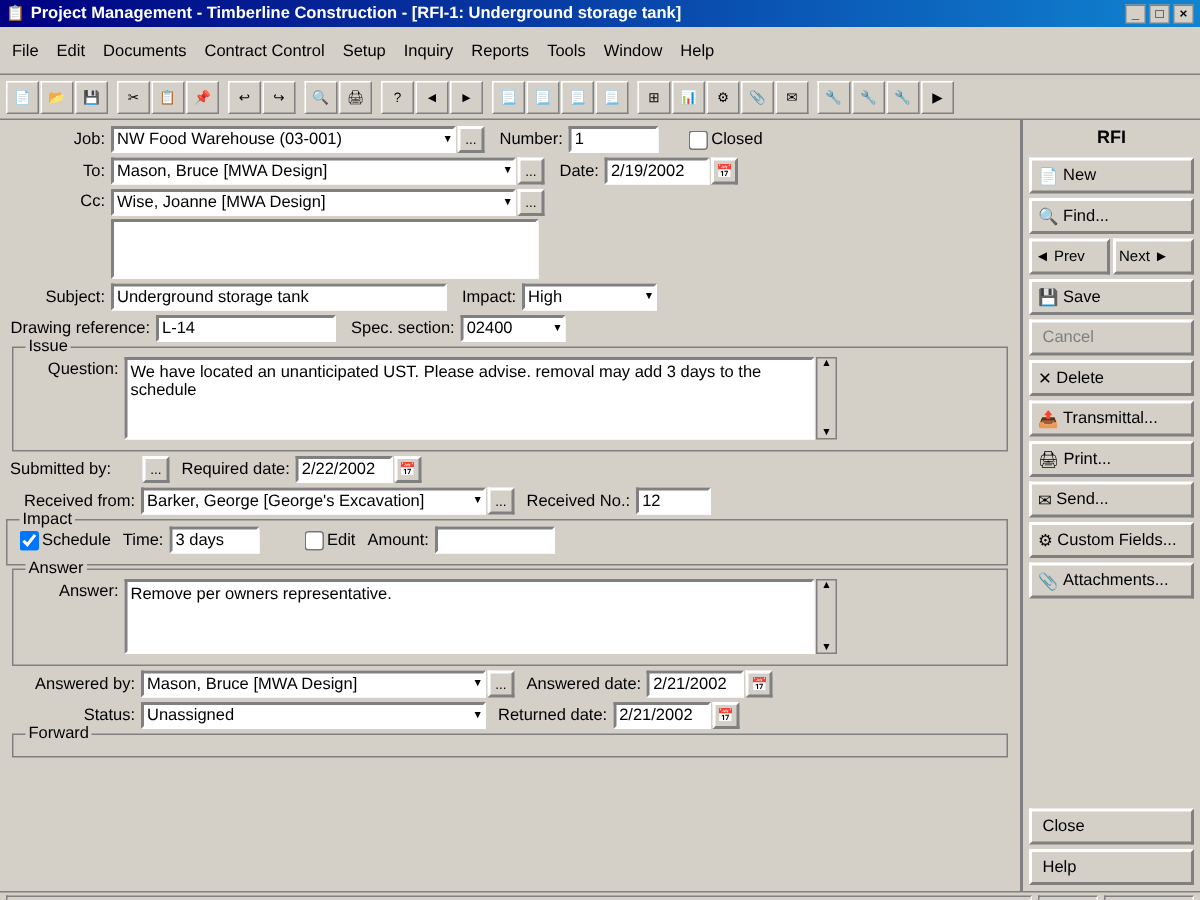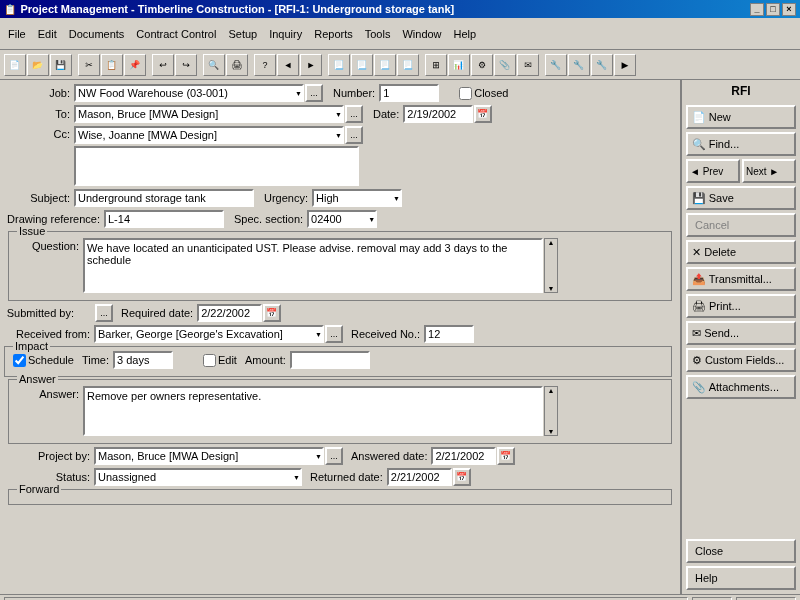--- a/index.html
+++ b/index.html
@@ -347,22 +347,22 @@
             </select>
           </div>
           <button class="browse-btn">...</button>
         </div>
         <textarea class="form-textarea" style="width: 285px; height: 40px; margin-top: 2px;"></textarea>
       </div>
     </div>
 
     <div class="form-row">
       <span class="form-label">Subject:</span>
-      <input class="form-input" type="text" style="width: 180px;" value="Underground storage tank">
-      <span style="margin-left:10px; font-size:11px;">Urgency:</span>
+      <input class="form-input" type="text" style="width: 224px;" value="Underground storage tank">
+      <span style="margin-left:10px; font-size:11px;">Impact:</span>
       <div class="select-wrapper" style="margin-left:4px;">
         <select class="form-select" style="width:90px;">
           <option>High</option>
         </select>
       </div>
     </div>
 
     <div class="form-row">
       <span class="form-label" style="min-width:100px; text-align:right; padding-right:4px;">Drawing reference:</span>
       <input class="form-input" type="text" style="width: 120px;" value="L-14">
@@ -435,36 +435,36 @@
           <textarea class="form-textarea" style="width: 460px; height: 50px;">Remove per owners representative.</textarea>
           <div style="width:14px; height:50px; background:#d4d0c8; border:1px solid #808080; display:flex; flex-direction:column; justify-content:space-between; align-items:center; margin-left:1px;">
             <div style="font-size:7px; cursor:pointer;">▲</div>
             <div style="font-size:7px; cursor:pointer;">▼</div>
           </div>
         </div>
       </div>
     </div>
 
     <div class="form-row" style="margin-top:3px;">
-      <span class="form-label" style="min-width:90px; text-align:right; padding-right:4px;">Project by:</span>
+      <span class="form-label" style="min-width:90px; text-align:right; padding-right:4px;">Answered by:</span>
       <div class="select-wrapper">
         <select class="form-select" style="width:230px;">
           <option>Mason, Bruce [MWA Design]</option>
         </select>
       </div>
       <button class="browse-btn">...</button>
       <span style="margin-left:8px; font-size:11px;">Answered date:</span>
       <input class="form-input" type="text" style="width: 65px; margin-left: 4px;" value="2/21/2002">
       <button class="browse-btn" style="font-size:9px;">📅</button>
     </div>
 
     <div class="form-row">
       <span class="form-label" style="min-width:90px; text-align:right; padding-right:4px;">Status:</span>
       <div class="select-wrapper">
-        <select class="form-select" style="width:208px;">
+        <select class="form-select" style="width:230px;">
           <option>Unassigned</option>
         </select>
       </div>
       <span style="margin-left:8px; font-size:11px;">Returned date:</span>
       <input class="form-input" type="text" style="width: 65px; margin-left: 4px;" value="2/21/2002">
       <button class="browse-btn" style="font-size:9px;">📅</button>
     </div>
 
     <div class="group-box" style="margin-left:4px; margin-right:4px; height:16px;">
       <span class="group-box-title">Forward</span>

